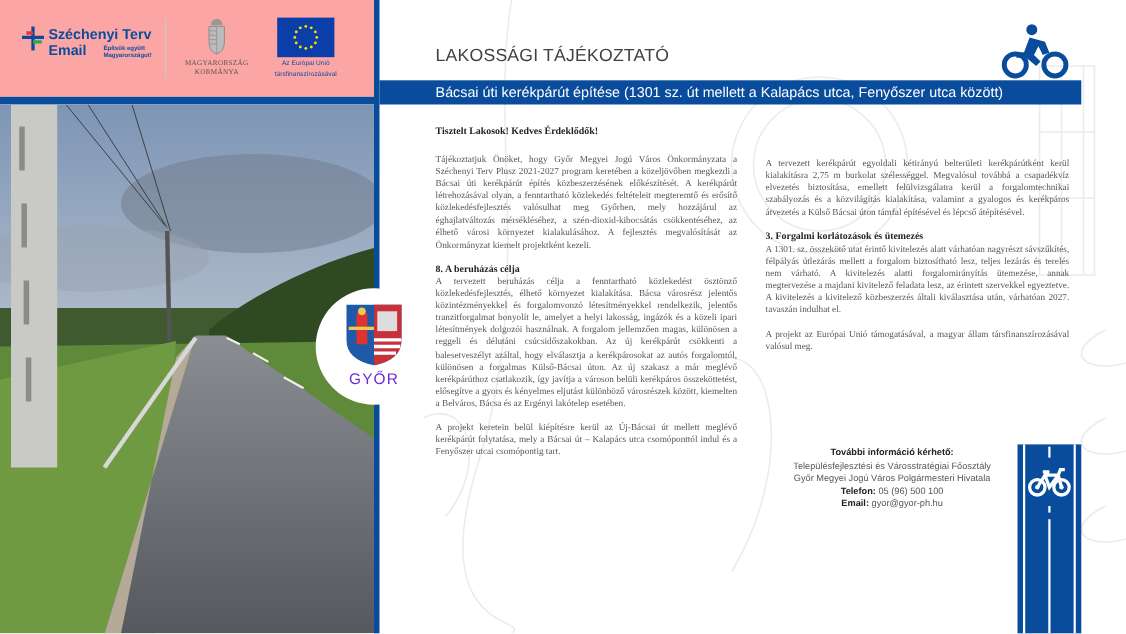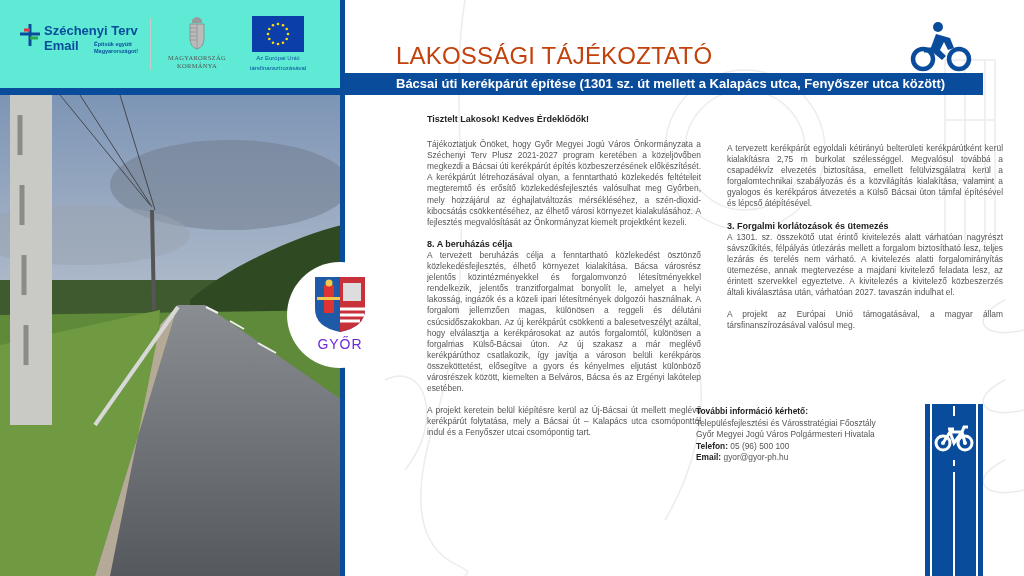--- a/index.html
+++ b/index.html
@@ -1,18 +1,18 @@
 <!DOCTYPE html>
 <html><head>
 <meta charset="utf-8">
 <style>
   html, body { margin:0; padding:0; }
   body { width:1024px; height:576px; overflow:hidden; background:#ffffff; position:relative; font-family:"DejaVu Sans", sans-serif; color:#444; }
   
-  #logos { position:absolute; left:0; top:0; width:342px; height:88px; background:#5eead4; }
+  #logos { position:absolute; left:0; top:0; width:342px; height:88px; background:#fca5a5; }
   #szt { position:absolute; left:16px; top:20px; width:135px; height:45px; }
   #szt .mark { position:absolute; left:0; top:2px; width:30px; height:26px; }
   #szt .name { position:absolute; left:28px; top:4px; font-family:"Liberation Sans", sans-serif; font-weight:bold; color:#0a4c9c; font-size:13px; line-height:14px; white-space:nowrap; }
   #szt .plusz { position:absolute; left:28px; top:18px; font-family:"Liberation Sans", sans-serif; font-weight:bold; color:#0a4c9c; font-size:13px; }
   #szt .slogan { position:absolute; left:78px; top:21px; font-family:"Liberation Sans", sans-serif; font-size:5.5px; line-height:7px; color:#0a4c9c; font-weight:bold; white-space:nowrap; }
   #sep1 { position:absolute; left:150px; top:18px; width:1px; height:52px; background:#c9c9c9; }
   #kormany { position:absolute; left:162px; top:14px; width:70px; height:60px; text-align:center; }
   #kormany .crest { width:22px; height:36px; margin:0 auto; }
   #kormany .t { font-family:"Liberation Serif", serif; font-size:6.5px; color:#555; letter-spacing:0.3px; line-height:8px; }
   #eu { position:absolute; left:238px; top:16px; width:80px; height:60px; text-align:center; }
@@ -21,31 +21,31 @@
   
   #photo { position:absolute; left:0; top:95px; width:342px; height:481px; overflow:hidden; }
   #photo svg { display:block; }
   #topbar-left { position:absolute; left:0; top:88px; width:342px; height:7px; background:#0a4c9c; }
   #vstrip { position:absolute; left:340px; top:0; width:5px; height:576px; background:#0a4c9c; }
   
   #gyor { position:absolute; left:287px; top:262px; width:106px; height:106px; border-radius:50%; background:#fff; }
   #gyor .shield { position:absolute; left:26px; top:13px; width:54px; height:58px; }
   #gyor .label { position:absolute; left:0; width:106px; top:74px; text-align:center; font-family:"Liberation Sans", sans-serif; color:#6d28d9; font-size:14px; letter-spacing:1px; }
   
-  #title { position:absolute; left:396px; top:42px; font-family:"Liberation Sans", sans-serif; font-size:24px; color:#c2410c; letter-spacing:0.2px; }
+  #title { position:absolute; left:396px; top:42px; font-family:"Liberation Sans", sans-serif; font-size:16px; color:#404040; letter-spacing:0.2px; }
   #subbar { position:absolute; left:345px; top:73px; width:638px; height:22px; background:#0a4c9c; }
-  #subtitle { position:absolute; left:396px; top:76px; font-family:"Liberation Sans", sans-serif; font-weight:bold; font-size:13px; color:#fff; white-space:nowrap; }
+  #subtitle { position:absolute; left:396px; top:76px; font-family:"Liberation Sans", sans-serif; font-weight:normal; font-size:13px; color:#fff; white-space:nowrap; }
   #bike-top { position:absolute; left:910px; top:20px; width:62px; height:52px; }
-  .col { position:absolute; font-family:Liberation Sans, sans-serif; font-size:8.4px; line-height:11.1px; color:#555; text-align:justify;margin-left:31px; }
+  .col { position:absolute; font-family:Liberation Serif, serif; font-size:8.4px; line-height:11.1px; color:#555; text-align:justify; }
   .col p { margin:0 0 11px 0; }
   .col h3 { margin:0; font-size:9px; color:#222; font-weight:bold; }
   .col .lead { font-weight:bold; color:#222; font-size:9px; margin-bottom:14px; }
   #col1 { left:396px; top:114px; width:274px; }
   #col2 { left:696px; top:143px; width:276px; }
-  #contact { position:absolute; left:696px; top:406px; width:230px; font-family:"Liberation Sans", sans-serif; font-size:8.4px; line-height:11.5px; color:#555; }
+  #contact { position:absolute; left:696px; top:406px; width:230px; font-family:"Liberation Sans", sans-serif; font-size:8.4px; line-height:11.5px; color:#555;text-align:center; }
   #contact b { color:#222; }
   #lane { position:absolute; left:925px; top:404px; width:58px; height:172px; background:#0a4c9c; }
   #lane .edgeL, #lane .edgeR { position:absolute; top:0; width:2px; height:172px; background:#fff; }
   #lane .edgeL { left:5px; } #lane .edgeR { right:5px; }
   #lane .center { position:absolute; left:28px; width:2px; background:#fff; }
   #lane .bike { position:absolute; left:9px; top:20px; width:40px; height:30px; }
   
   #wm { position:absolute; left:345px; top:0; width:679px; height:576px; pointer-events:none; }
 </style>
 </head>

